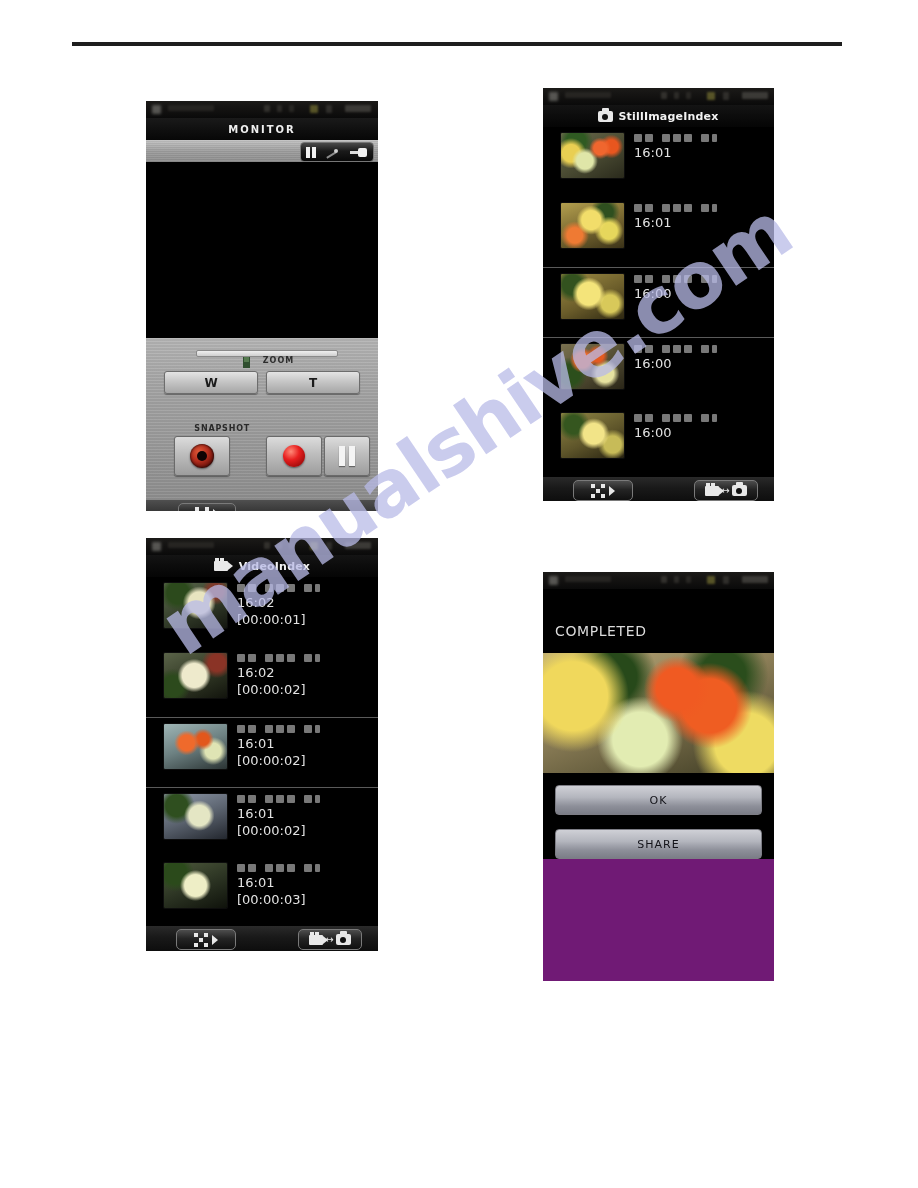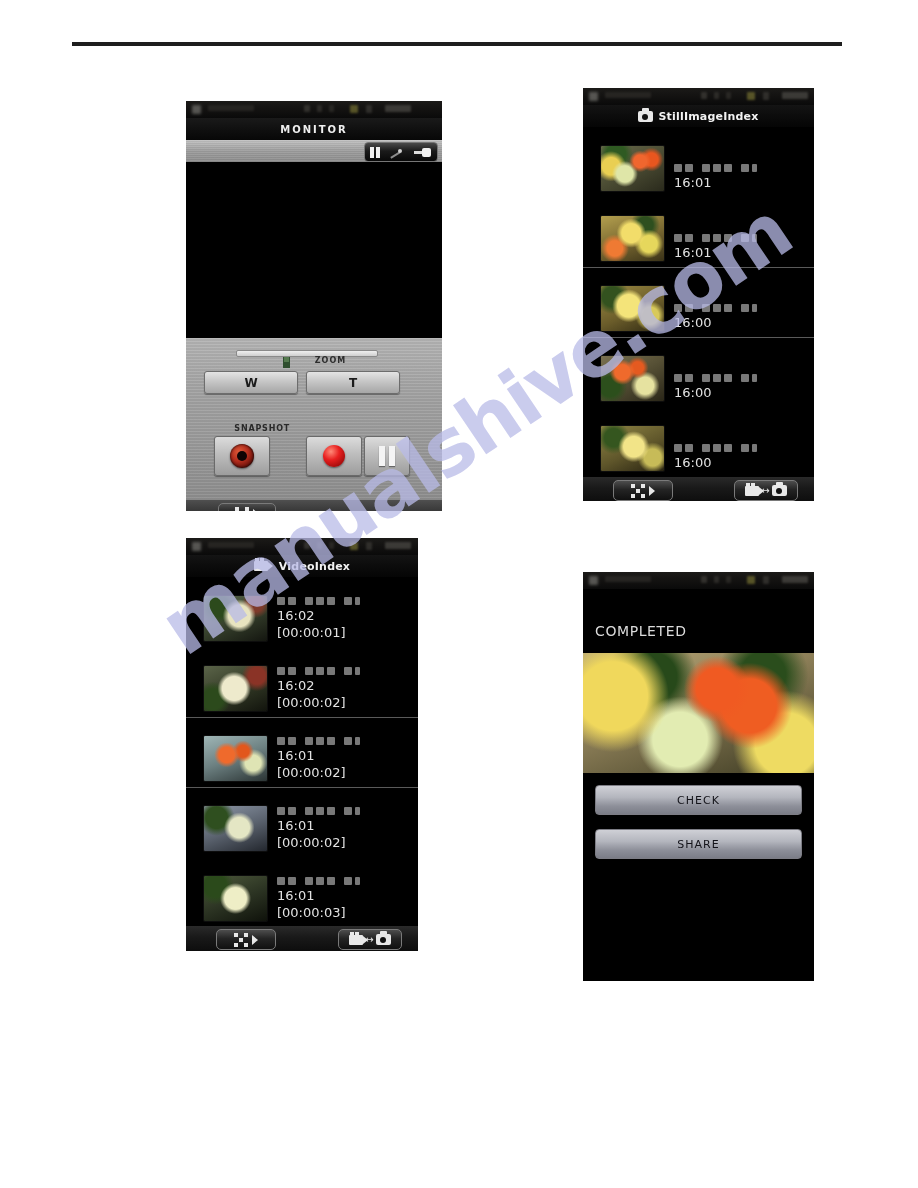--- a/index.html
+++ b/index.html
@@ -46,24 +46,23 @@
     color: #b9bbe8;
     opacity: .75;
     transform: rotate(-34deg);
     transform-origin: 0 50%;
     white-space: nowrap;
   }
 
   
   .phone {
     position: absolute;
-    background: #000000;
+    background: #701a75;
     overflow: hidden;
     z-index: 2;
-    margin-left: 40px;
   }
   .statusbar {
     position: relative;
     height: 17px;
     background: linear-gradient(180deg, #1b1a18 0%, #121110 55%, #0a0a0a 100%);
     overflow: hidden;
   }
   .statusbar .sb-dot {
     position: absolute;
     top: 4px;
@@ -90,21 +89,21 @@
   }
   .titlebar .title-text {
     color: #f2f2f2;
     font-size: 11px;
     font-weight: 700;
     letter-spacing: .2px;
     font-family: "DejaVu Sans", sans-serif;
   }
 
   
-  #phone-monitor { left: 146px; top: 101px; width: 256px; height: 410px; }
+  #phone-monitor { left: 146px; top: 101px; width: 232px; height: 410px; }
   .monitor-title {
     height: 22px;
     background: linear-gradient(180deg, #1a1a1a 0%, #101010 50%, #070707 100%);
     display: flex; align-items: center; justify-content: center;
   }
   .monitor-title span {
     color: #efefef; font-size: 10px; font-weight: 700; letter-spacing: 2px;
     font-family: "DejaVu Sans", sans-serif;
   }
   .monitor-topbar {
@@ -273,21 +272,21 @@
     border-radius:50%; background:#111;
   }
 
   
   #phone-still  { left: 543px; top: 88px;  width: 231px; height: 413px; }
   #phone-video  { left: 146px; top: 538px; width: 232px; height: 413px; }
 
   .list-area { position: relative; background: #000; }
   .list-row {
     position: relative;
-    display: flex; align-items: flex-end; gap: 10px;
+    display: flex; align-items: flex-start; gap: 10px;
     padding: 6px 6px 6px 18px;
     box-sizing: border-box;
   }
   .list-row.sep { border-top: 1px solid #5a5a5a; }
   .thumb {
     width: 63px; height: 45px; flex: 0 0 auto;
     border-radius: 1px;
     background-size: cover; background-position: center;
     box-shadow: 0 0 0 1px rgba(255,255,255,.05);
   }
@@ -749,17 +748,17 @@
     <span class="sb-dot sb-g6"></span>
     <span class="sb-dot sb-g7"></span>
     <span class="sb-dot sb-g8"></span>
   </div>
 
 
   <div class="sync-body">
     <div class="sync-status">COMPLETED</div>
     <div class="sync-photo art-hero"></div>
     <div class="sync-buttons">
-      <div class="big-btn">CHECK</div>
+      <div class="big-btn">OK</div>
       <div class="big-btn">SHARE</div>
     </div>
   </div>
 </div>
 
 </body></html>

